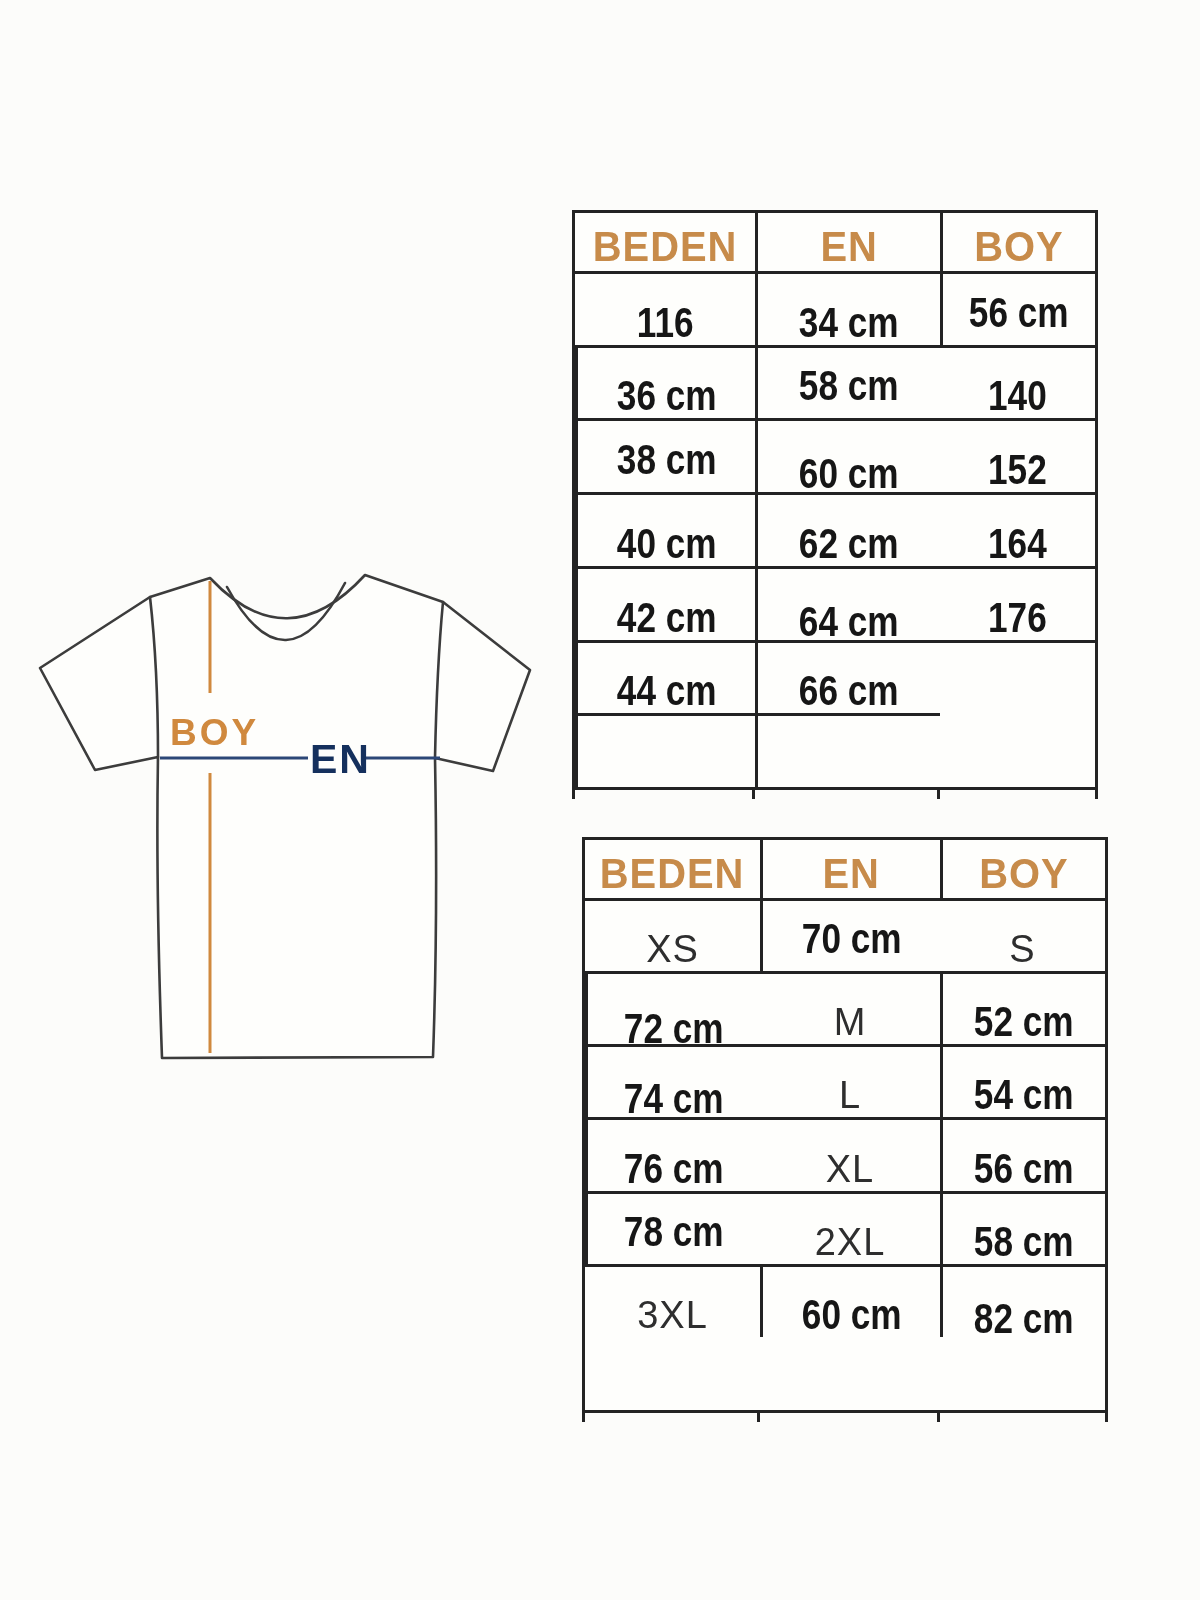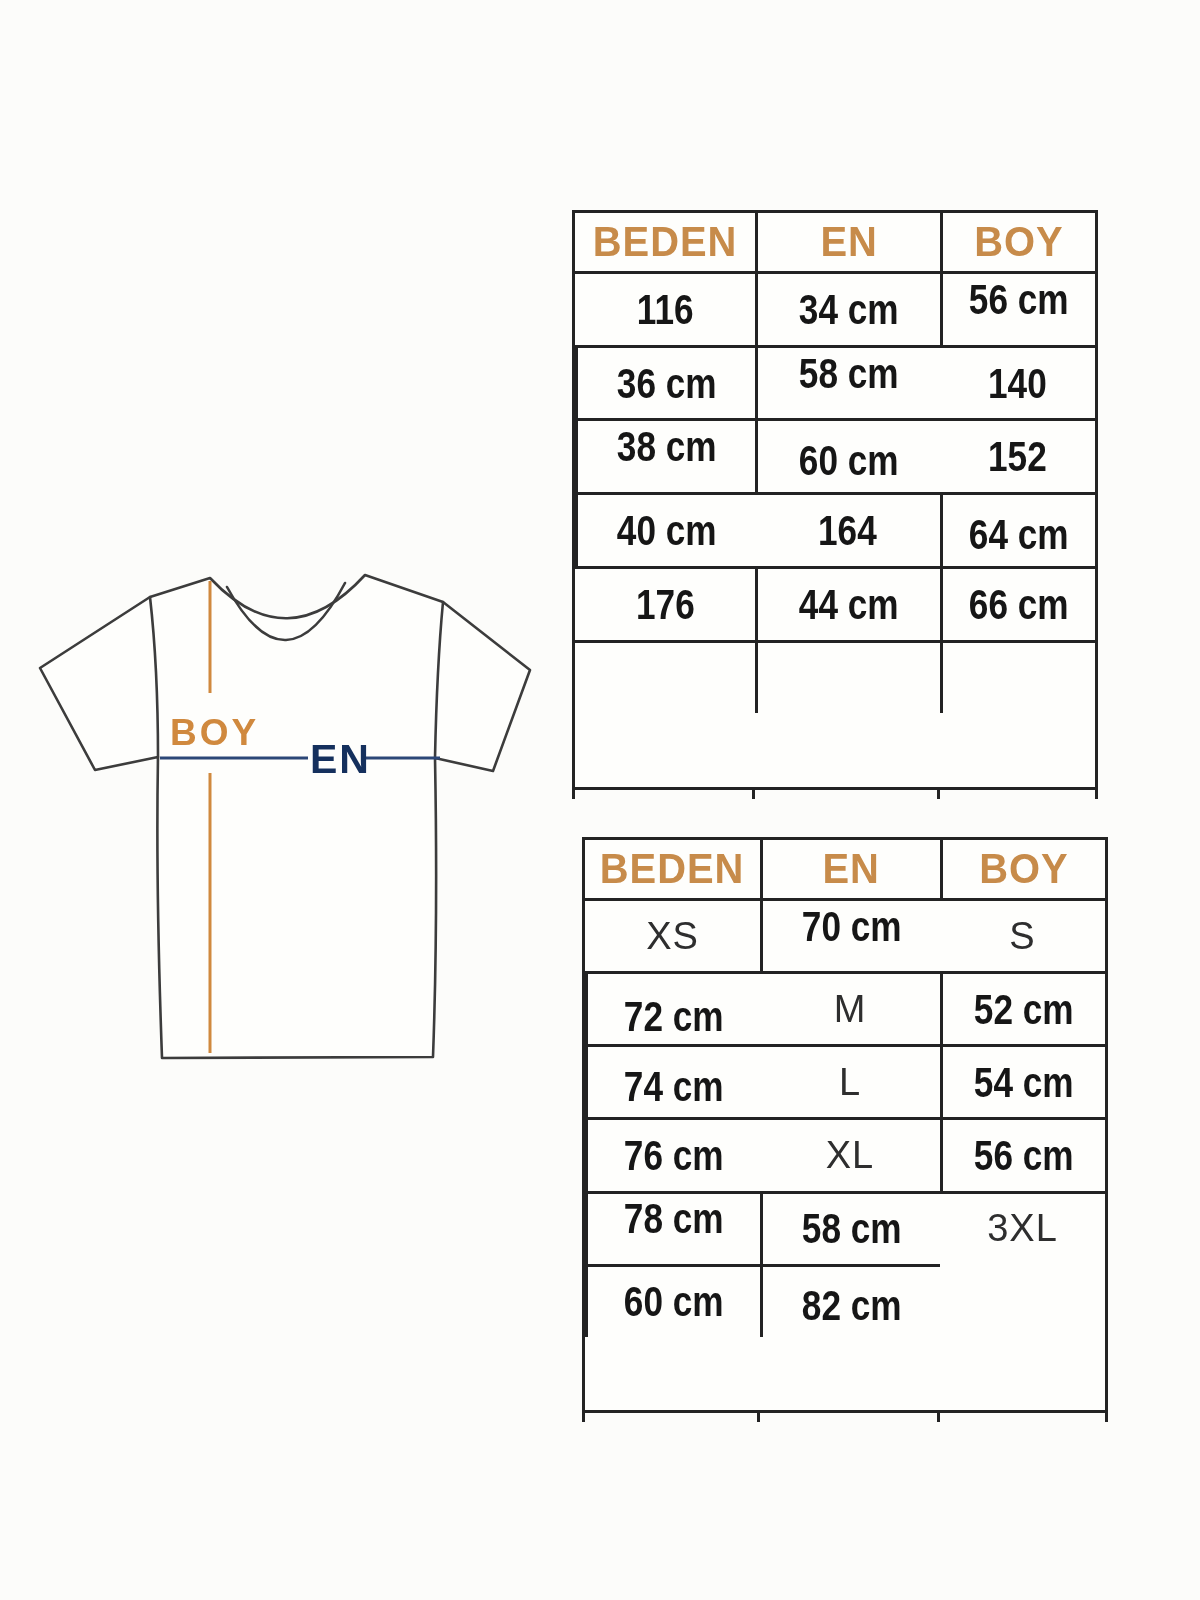--- a/index.html
+++ b/index.html
@@ -20,21 +20,21 @@
   .tshirt{position:absolute;left:30px;top:545px;width:510px;height:530px;}
 
   .table{position:absolute;display:grid;box-sizing:border-box;
          border:3px solid var(--table-border);background:#fefefc;}
   .kids{left:572px;top:210px;width:526px;height:580px;
         grid-template-columns:180px 185px 1fr;
         grid-template-rows:58px repeat(7,1fr);}
   .adult{left:582px;top:837px;width:526px;height:576px;
         grid-template-columns:175px 180px 1fr;
         grid-template-rows:58px repeat(7,1fr);}
-  .cell{display:flex;align-items:center;justify-content:center;
+  .cell{display:flex;align-items:flex-end;justify-content:center;
         border-left:3px solid var(--table-border);
         border-top:3px solid var(--table-border);overflow:visible;}
   .cell.c1{border-left:none;}
   .cell.r1{border-top:none;}
 
   .hdr{font-weight:700;font-size:42px;color:var(--header-text);
        letter-spacing:1px;transform:scale(.95,1);}
   .num{font-weight:700;font-size:40px;color:var(--cell-text);
        white-space:nowrap;transform:scale(.88,1.04) translateY(var(--dy,0px));}
   .sz{font-weight:400;font-size:38px;color:var(--size-text);
@@ -108,23 +108,29 @@
     <div class="cell">
         <span class="num dn2">60 cm</span>
       </div>
 
     <div class="cell c1">
         <span class="num">152</span>
       </div>
     <div class="cell">
         <span class="num">40 cm</span>
       </div>
+    <div class="cell">
+        <span class="num">62 cm</span>
+      </div>
 
     <div class="cell c1">
         <span class="num">164</span>
+      </div>
+    <div class="cell">
+        <span class="num">42 cm</span>
       </div>
     <div class="cell">
         <span class="num dn2">64 cm</span>
       </div>
 
     <div class="cell c1">
         <span class="num">176</span>
       </div>
     <div class="cell">
         <span class="num">44 cm</span>
@@ -191,20 +197,23 @@
     <div class="cell c1">
         <span class="sz">XL</span>
       </div>
     <div class="cell">
         <span class="num">56 cm</span>
       </div>
     <div class="cell">
         <span class="num up">78 cm</span>
       </div>
 
+    <div class="cell c1">
+        <span class="sz">2XL</span>
+      </div>
     <div class="cell">
         <span class="num">58 cm</span>
       </div>
 
     <div class="cell c1">
         <span class="sz">3XL</span>
       </div>
     <div class="cell">
         <span class="num">60 cm</span>
       </div>

